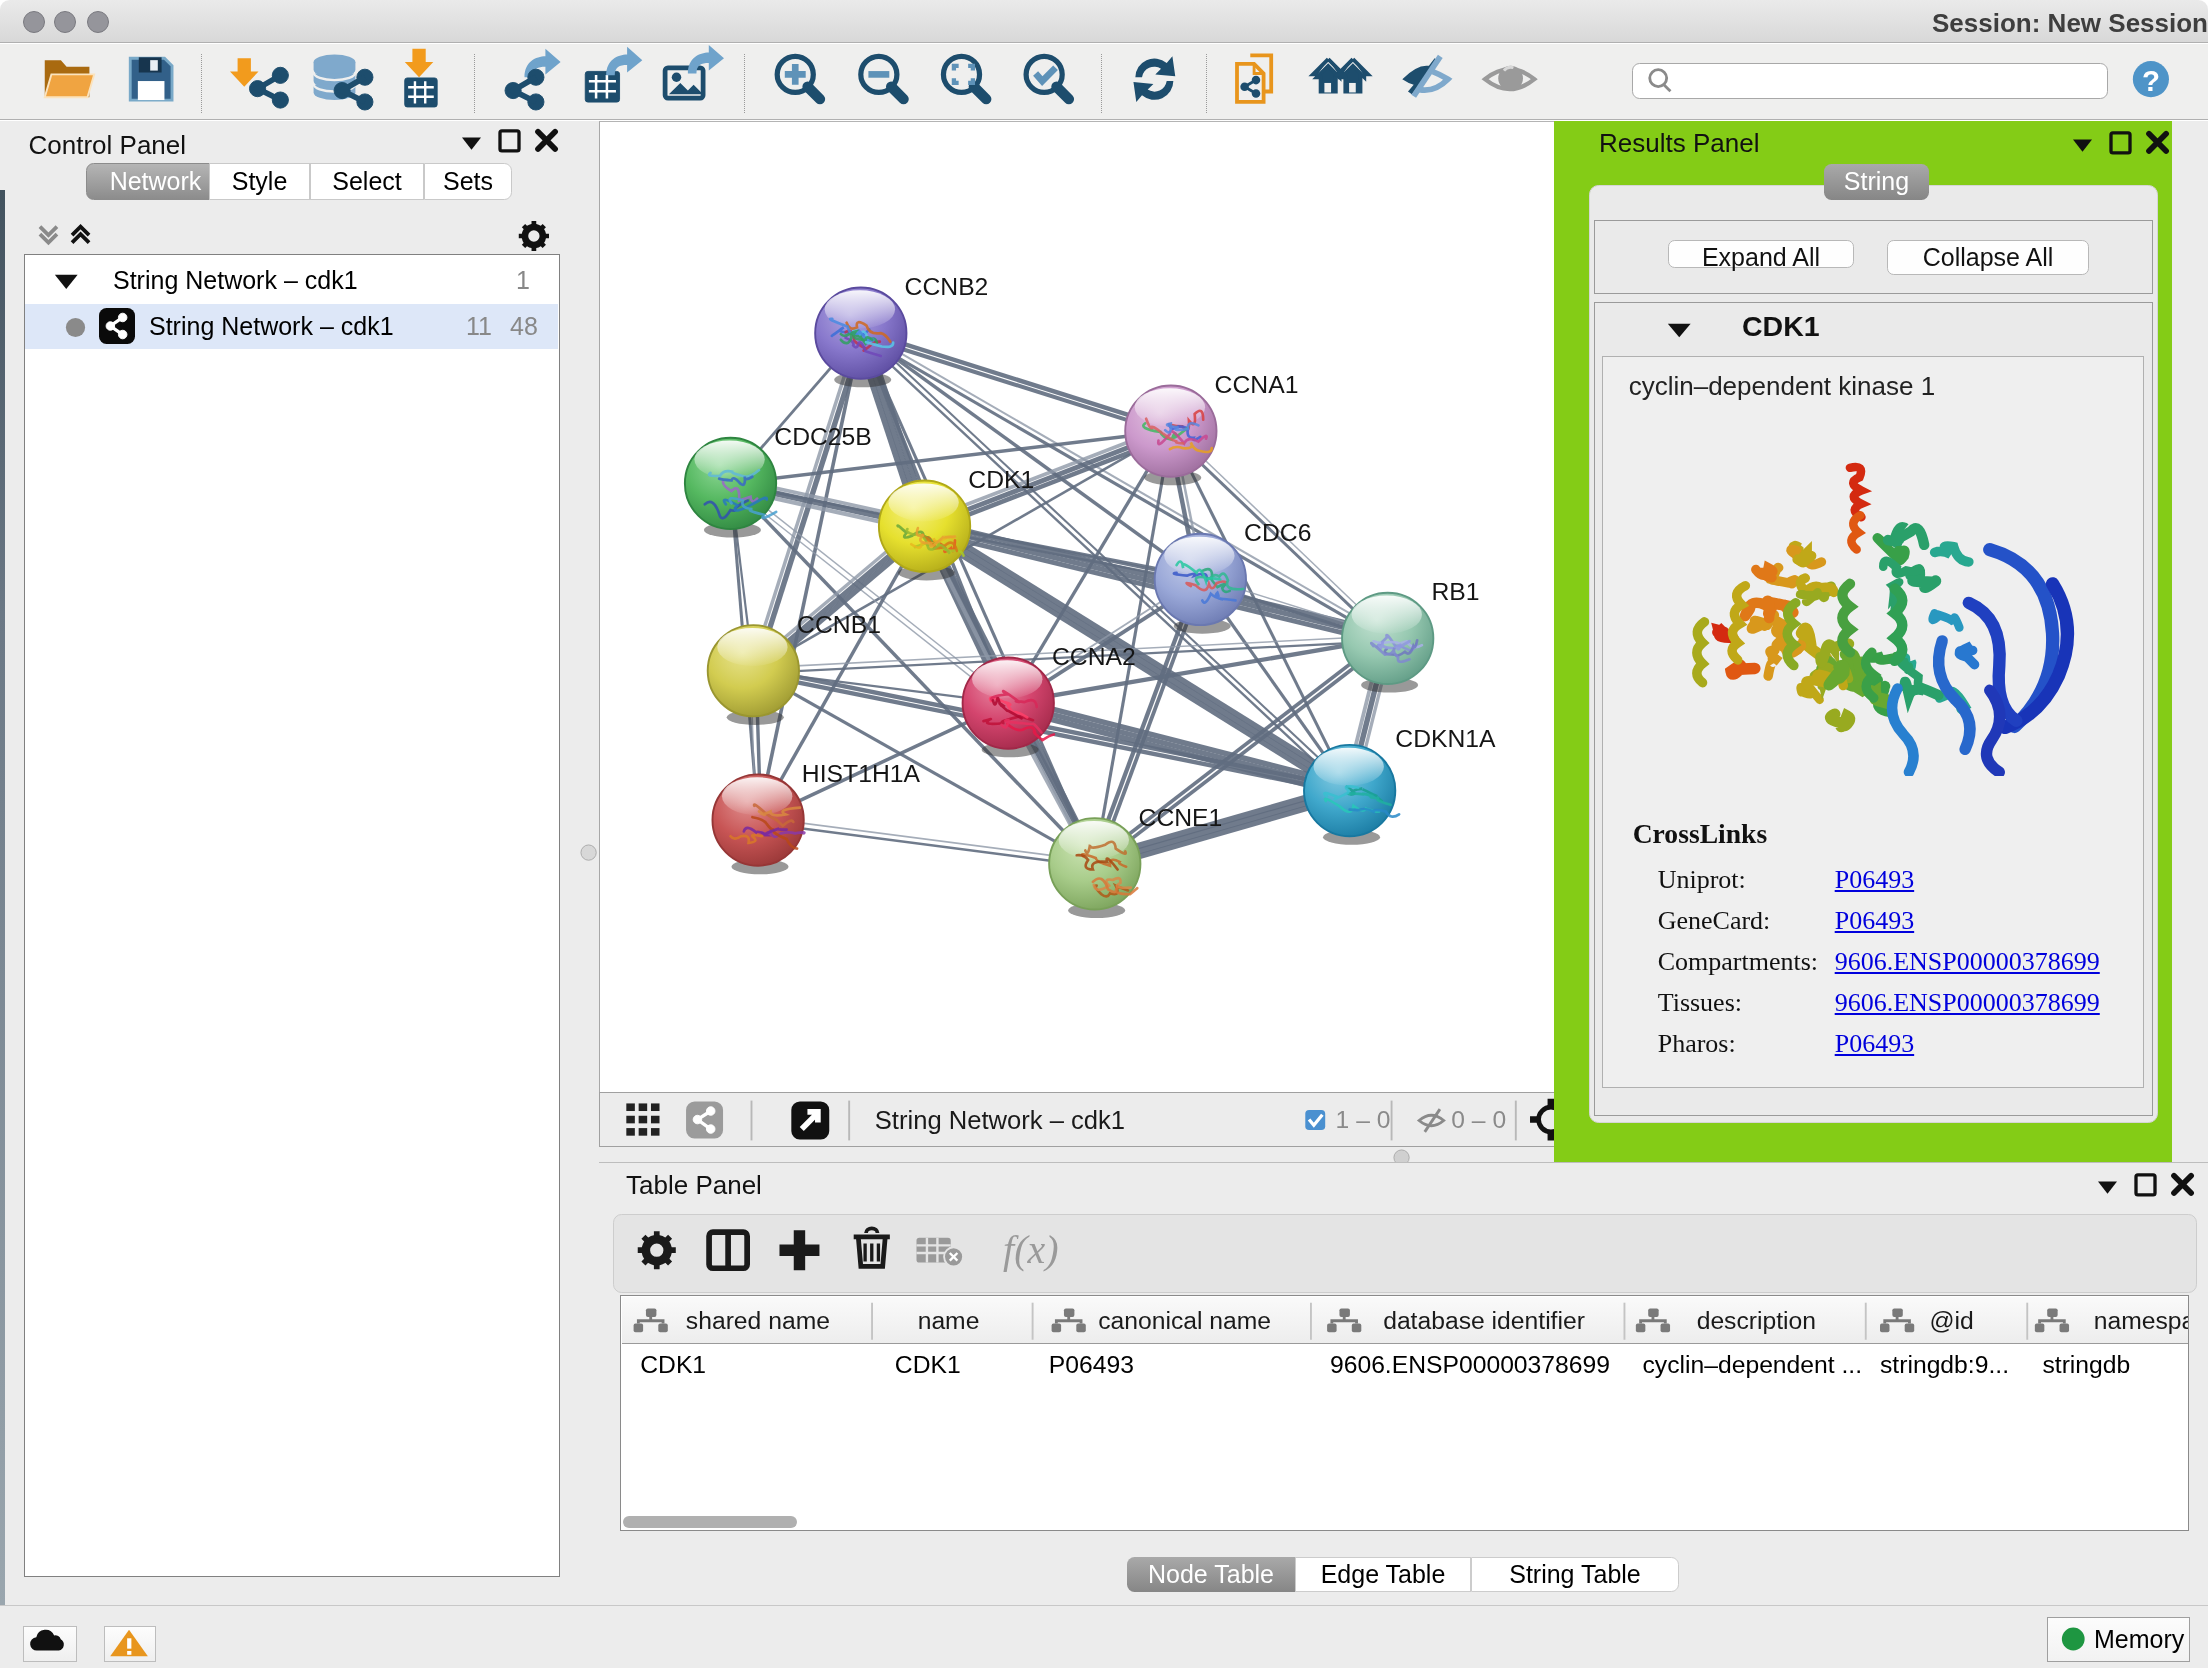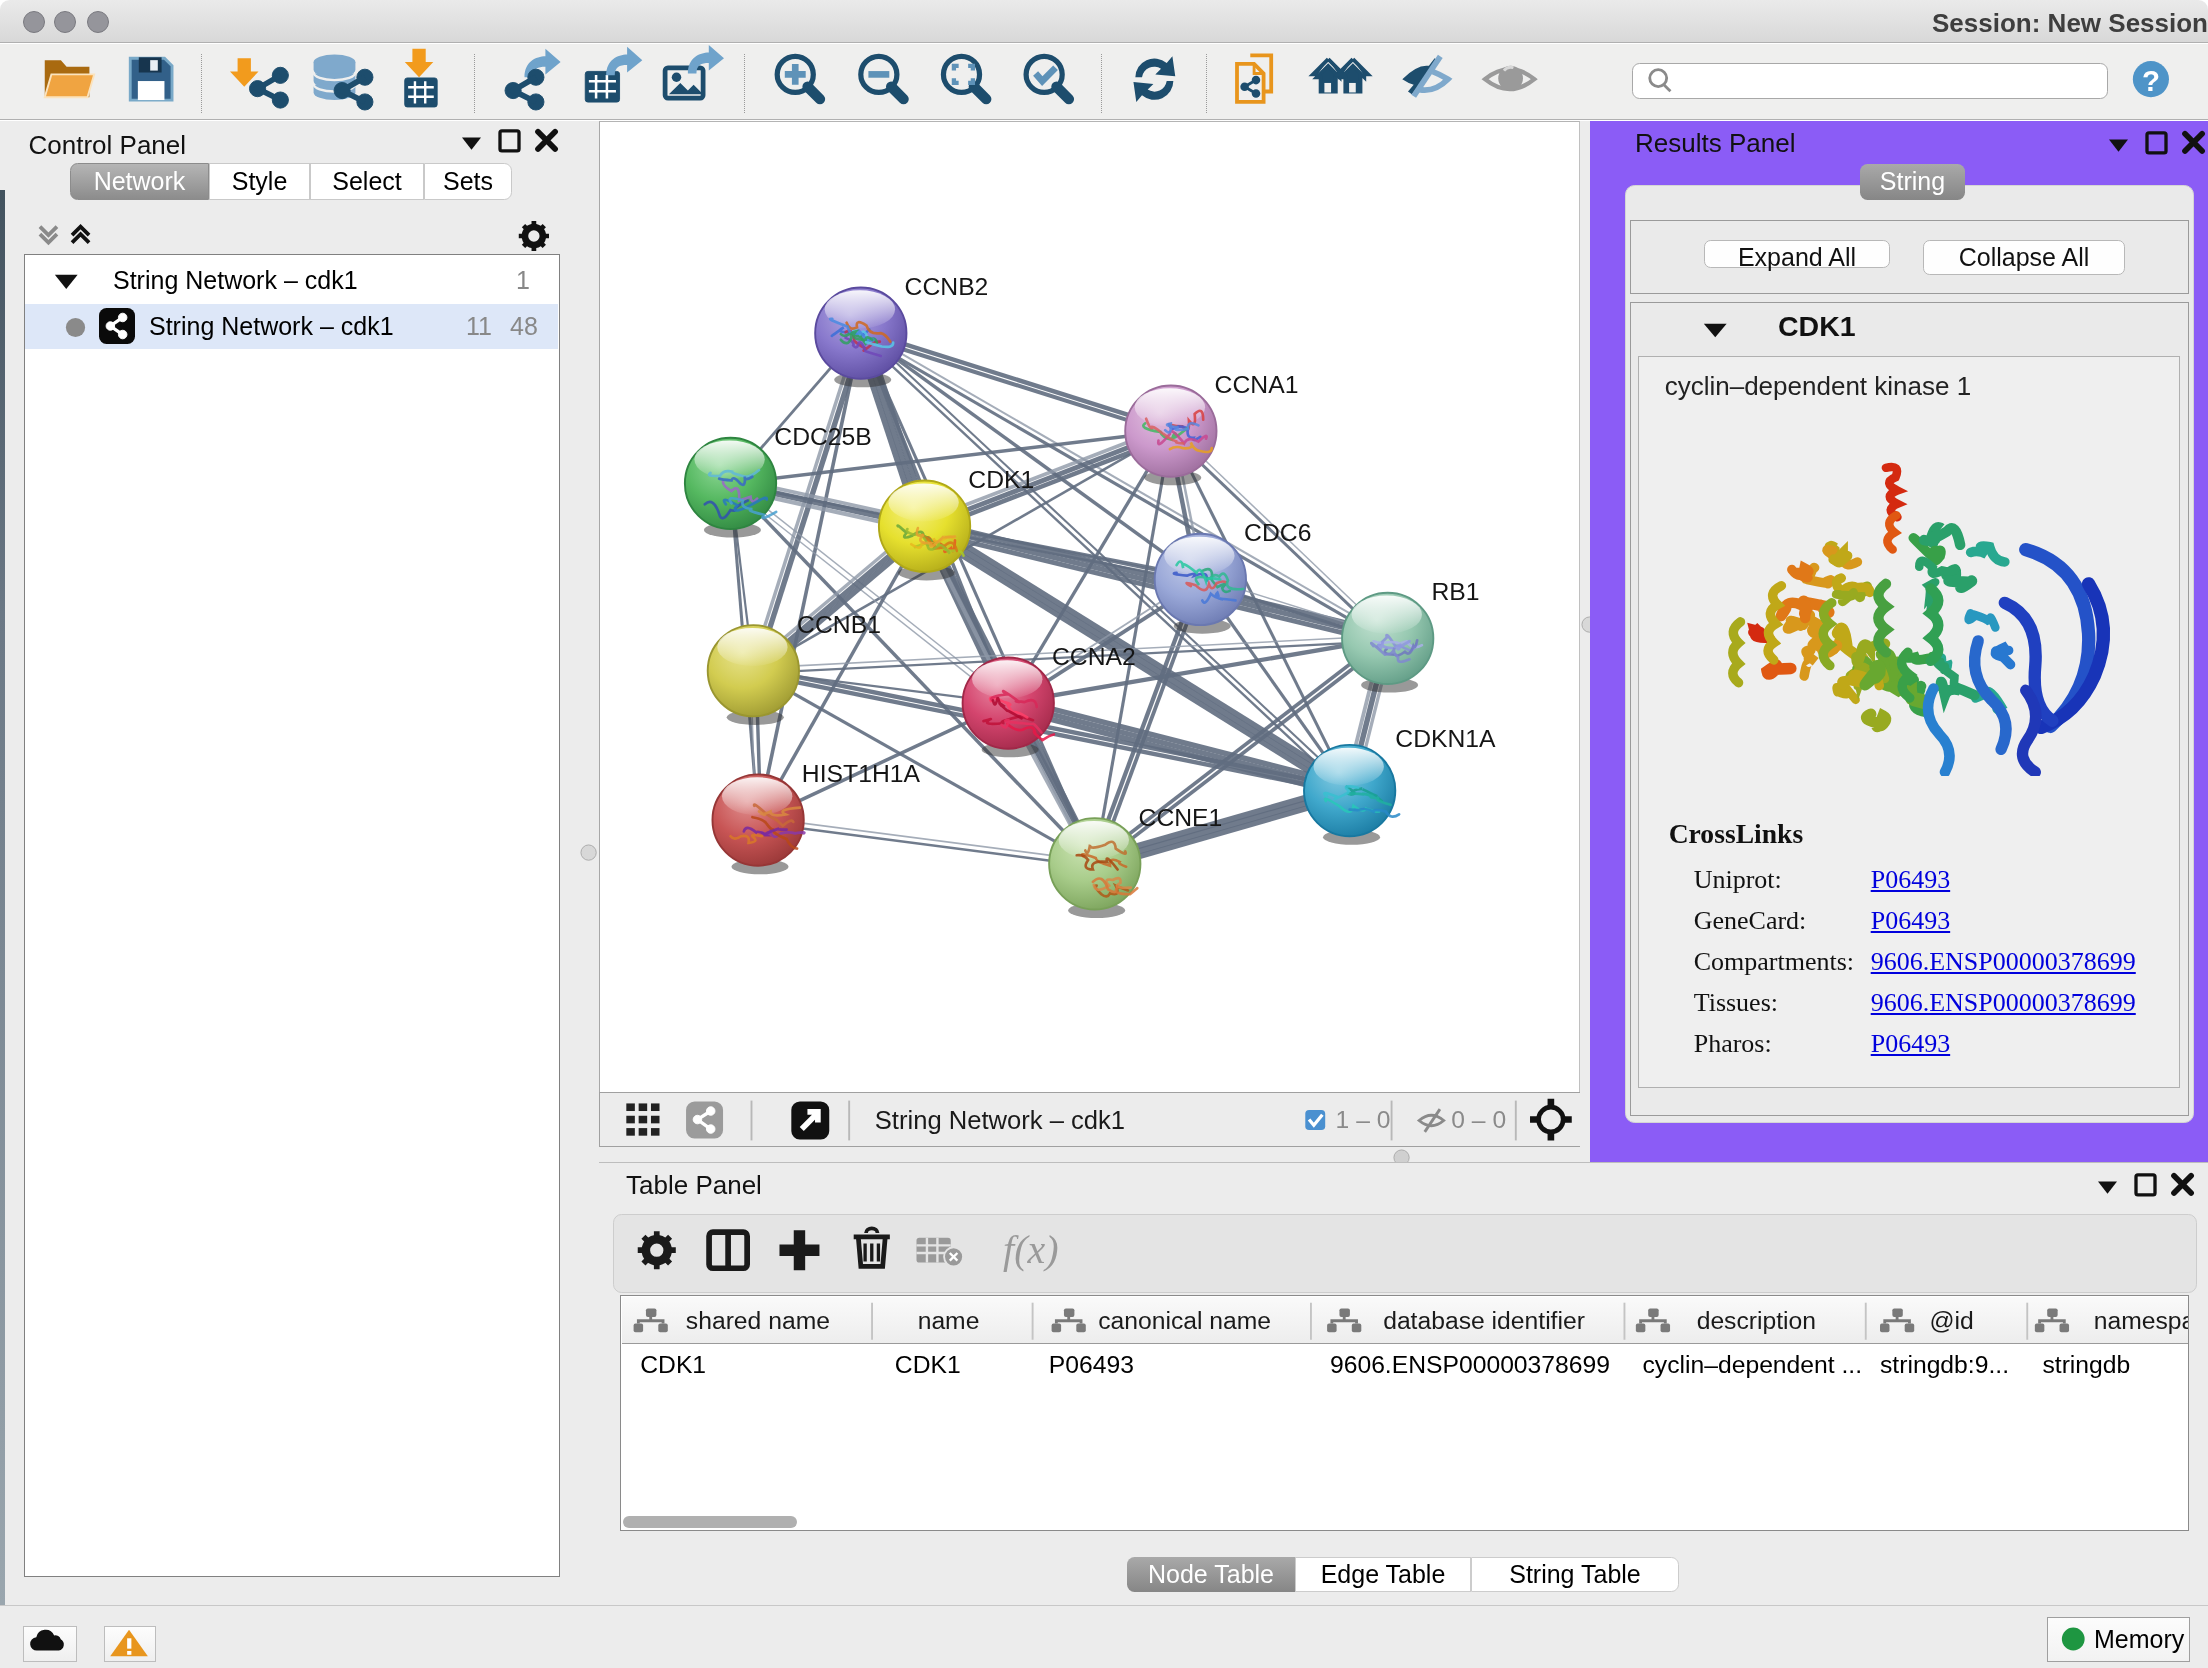--- a/index.html
+++ b/index.html
@@ -17,21 +17,21 @@
 #cptabs { left:70px; top:42px; height:37px; }
 .cptab { position:absolute; top:0; height:37px; border:1px solid #c9c9c9; background:#fff; color:#000; font-size:25px; text-align:center; line-height:35px; }
 .cptab.on { background:linear-gradient(#b5b5b5,#8c8c8c); color:#fff; border-color:#8c8c8c; }
 #cp-bar { left:24px; top:96px; width:536px; height:38px; }
 #cp-tree { left:24px; top:133px; width:536px; height:1323px; background:#fff; border:1.9px solid #808080; }
 .trow { position:absolute; left:0; width:533px; height:45px; font-size:25px; color:#000; }
 
 #canvas { left:599px; top:0; width:981px; height:971px; background:#fff; border-left:1px solid #a8a8a8; border-top:1px solid #b4b4b4; border-right:1px solid #c0c0c0;}
 #canvasbar { left:599px; top:971px; width:981px; height:55px; background:#ececec; border:1px solid #a0a0a0; border-right:none; }
 
-#rp { left:1590px; top:0; width:618px; height:1041px; background:#8b5cf6; }
+#rp { left:1554px; top:0; width:618px; height:1041px; background:#84cc16; }
 
 #tp { left:599px; top:1041px; width:1609px; height:444px; background:#ececec; border-top:1px solid #bdbdbd; }
 
 #statusbar { left:0; top:1605px; width:2208px; height:63px; background:#ececec; border-top:1px solid #c8c8c8; }
 .serif { font-family:"Liberation Serif", serif; }
 </style>
 </head>
 <body>
 <div class="abs" id="titlebar">
   <div class="tl" style="left:23px;"></div>
@@ -201,21 +201,21 @@
       <path d="M36,17 l9,-9 9,9 M36,25 l9,-9 9,9"></path>
     </g>
     <g fill="#111" transform="translate(28,0)">
       <path d="M497,18 m-13,0 a13,13 0 1 0 26,0 a13,13 0 1 0 -26,0 M497,18 m-6,0 a6,6 0 1 1 12,0 a6,6 0 1 1 -12,0" fill-rule="evenodd"></path>
       <g stroke="#111" stroke-width="5">
         <path d="M497,2 v6 M497,28 v6 M481,18 h6 M507,18 h6 M486,7 l4,4 M504,25 l4,4 M486,29 l4,-4 M504,11 l4,-4"></path>
       </g>
     </g>
   </svg>
   <div class="abs" id="cptabs">
-    <div class="cptab on" style="left:0; width:139px; border-radius:7.6px 0 0 7.6px;">Network</div>
+    <div class="cptab on" style="left:16px; width:139px; border-radius:7.6px 0 0 7.6px;">Network</div>
     <div class="cptab" style="left:139px; width:101px;">Style</div>
     <div class="cptab" style="left:240px; width:114px;">Select</div>
     <div class="cptab" style="left:354px; width:88px; border-radius:0 7.6px 7.6px 0;">Sets</div>
   </div>
   <div class="abs" id="cp-tree">
     <div class="trow" style="top:3.8px;">
       <svg class="abs" style="left:27px;top:13.3px;" width="28.5" height="19" viewBox="0 0 30 20">
           <path d="M3,3 h24 l-12,15 z" fill="#111"></path>
         </svg>
       <span class="abs" style="left:88px;top:7.6px;">String Network – cdk1</span>

